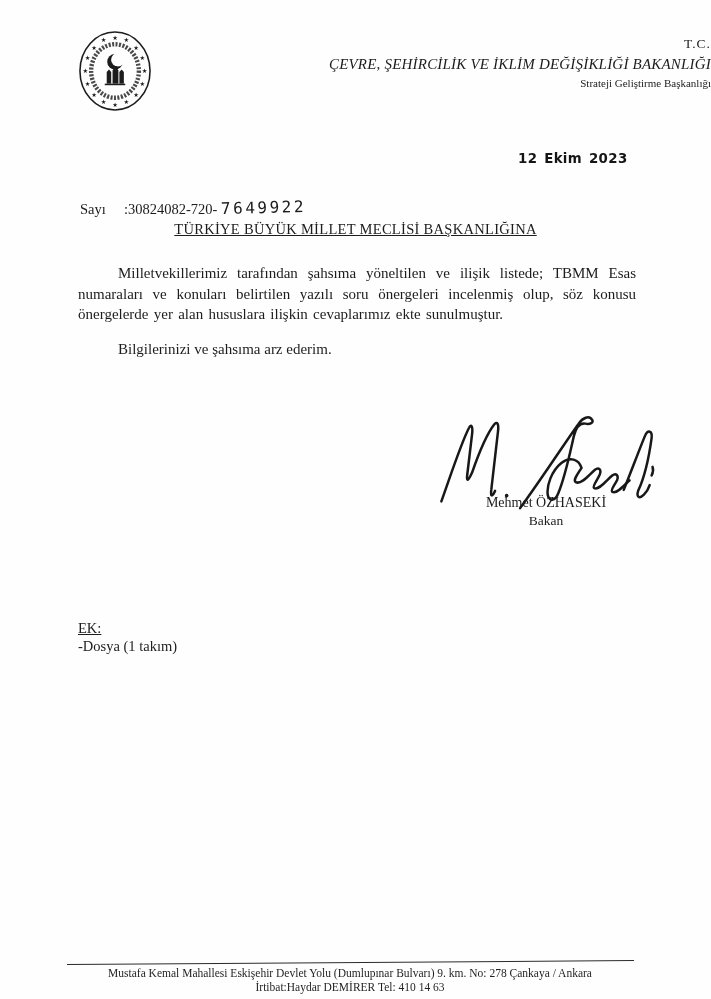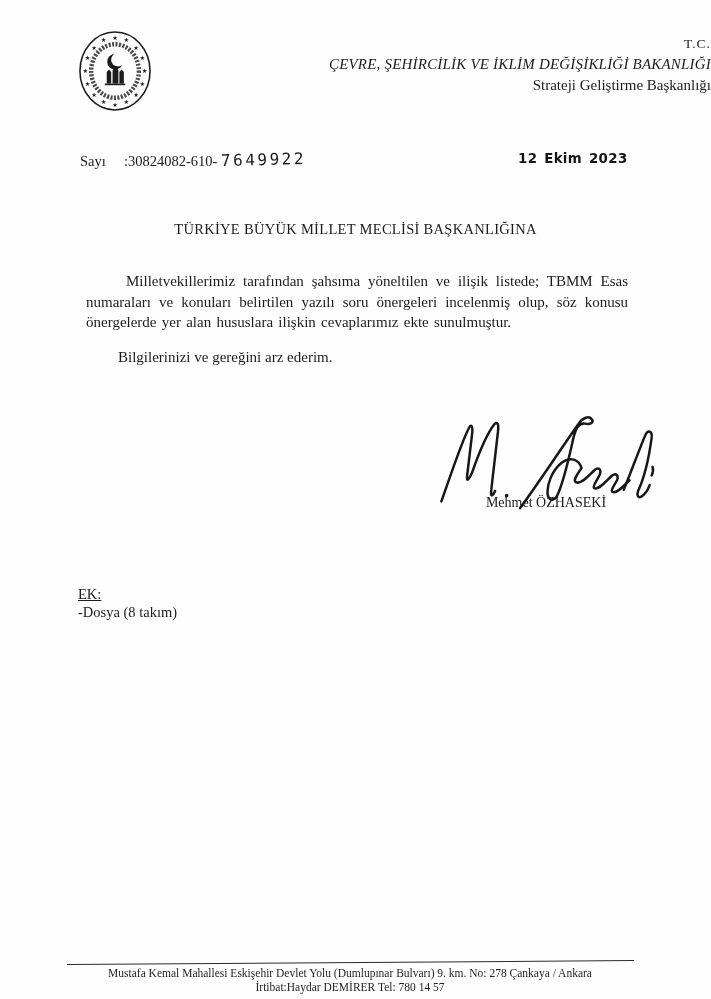--- a/index.html
+++ b/index.html
@@ -10,53 +10,53 @@
     margin:0 auto;
     font-family:"Liberation Serif", serif;
     color:#1c1c1c;
     overflow:hidden;
   }
   
   .emblem{position:absolute;top:30px;left:78px;}
   .header-center{position:absolute;top:36px;left:4px;right:0;text-align:right;}
   .hdr-tc{font-size:13.5px;letter-spacing:1px;}
   .hdr-ministry{font-size:15px;margin-top:4px;letter-spacing:.2px;font-style:italic;}
-  .hdr-dept{font-size:15px;margin-top:4px;}
+  .hdr-dept{font-size:11px;margin-top:4px;}
   
   .meta{position:absolute;top:151px;left:80px;font-size:14.5px;line-height:20px;}
   .meta-row{white-space:nowrap;}
-  .meta-label{display:inline-block;width:44px;}
+  .meta-label{display:inline-block;width:44px;margin-top:48px;}
   .handwritten{
     display:inline-block;
     font-family:"DejaVu Sans Mono", monospace;
     font-size:16px;letter-spacing:2.5px;
     transform:rotate(-1.5deg) translateY(-1px);
   }
   .date-stamp{
     position:absolute;top:150px;left:518px;
     font-family:"DejaVu Sans", sans-serif;
     font-weight:bold;font-size:14.5px;
     letter-spacing:.4px;word-spacing:2px;
     transform:scaleX(.92);transform-origin:left center;
     white-space:nowrap;color:#151515;
   }
   
   .recipient{position:absolute;top:221px;left:0;right:0;text-align:center;
-    font-size:14.5px;letter-spacing:.3px;}
+    font-size:14.5px;letter-spacing:.3px;text-decoration:underline;}
   .body-block{position:absolute;top:263px;left:78px;width:558px;
     font-size:15px;line-height:20.5px;}
-  .para1{text-align:justify;text-indent:40px;margin:8px;word-spacing:1.5px;}
+  .para1{text-align:justify;text-indent:40px;margin:0;word-spacing:1.5px;}
   .para2{margin:14px 0 0 0;text-indent:40px;}
   
   .sig-block{position:absolute;top:415px;left:426px;width:240px;text-align:center;}
   .sig-svg{display:block;margin:0 auto;}
   .sig-name{font-size:14px;margin-top:-16px;position:relative;z-index:2;}
   .sig-title{font-size:13.5px;margin-top:2px;}
   
-  .ek-block{position:absolute;top:586px;left:78px;font-size:14.5px;line-height:17.5px;}
+  .ek-block{position:absolute;top:620px;left:78px;font-size:14.5px;line-height:17.5px;}
   .ek-label{text-decoration:underline;}
   
   .footer{position:absolute;left:0;right:11px;bottom:5px;text-align:center;
     font-size:11.5px;line-height:13.5px;color:#1f1f1f;}
   .footer-rule{width:567px;margin:0 auto 4px auto;border:none;
     border-top:1.4px solid #2b2b2b;transform:rotate(-.4deg);}
   svg text{font-family:"DejaVu Sans", sans-serif;}
 </style>
 </head>
 <body>
@@ -102,49 +102,50 @@
   </div>
 
   <div class="header-center">
     <div class="hdr-tc">T.C.</div>
     <div class="hdr-ministry">ÇEVRE, ŞEHİRCİLİK VE İKLİM DEĞİŞİKLİĞİ BAKANLIĞI</div>
     <div class="hdr-dept">Strateji Geliştirme Başkanlığı</div>
   </div>
 
   <div class="meta">
     <div class="meta-row">
-      <span class="meta-label">Sayı</span><span>:30824082-610-</span>
+      <span class="meta-label">Sayı</span><span>:30824082-720-</span>
       <span class="handwritten">7649922</span>
     </div>
   </div>
 
   <div class="date-stamp">12 Ekim 2023</div>
 
   <div class="recipient">TÜRKİYE BÜYÜK MİLLET MECLİSİ BAŞKANLIĞINA</div>
 
   <div class="body-block">
     <p class="para1">Milletvekillerimiz tarafından şahsıma yöneltilen ve ilişik listede; TBMM Esas numaraları ve konuları belirtilen yazılı soru önergeleri incelenmiş olup, söz konusu önergelerde yer alan hususlara ilişkin cevaplarımız ekte sunulmuştur.</p>
-    <p class="para2">Bilgilerinizi ve gereğini arz ederim.</p>
+    <p class="para2">Bilgilerinizi ve şahsıma arz ederim.</p>
   </div>
 
   <div class="sig-block">
     <svg class="sig-svg" width="232" height="96" viewBox="0 0 230 100" fill="none" stroke="#181818" stroke-width="2.6" stroke-linecap="round">
       <path d="M6,90 C16,62 27,28 35,13 C37,9 39,12 38,20 L33,62 C32,70 34,69 38,60 C45,40 54,19 61,10 C64,6 66,9 65,17 L58,78 C57,85 59,86 62,79"></path>
       <circle cx="74" cy="84" r="1.9" fill="#181818" stroke="none"></circle>
       <path d="M88,97 C112,64 138,24 149,9 C153,3 160,0 163,5 C165,8 161,10 156,9 C150,8 146,14 144,22 C139,44 135,64 128,81 C125,89 119,91 117,84 C115,74 121,58 131,50 C140,43 149,46 152,55 C147,63 143,68 146,70 C152,73 160,62 166,57 C170,54 173,57 171,62 C168,69 163,74 165,76 C170,79 178,68 184,63 C188,60 191,63 189,68 C186,74 182,78 184,80 C188,83 196,74 202,68"></path>
       <path d="M196,78 C204,58 213,34 218,22 C221,15 226,16 225,24 C222,46 217,66 211,79 C209,85 212,88 217,83 C220,80 222,76 223,73"></path>
       <path d="M226,54 C227,57 226.5,60 225,63"></path>
     </svg>
     <div class="sig-name">Mehmet ÖZHASEKİ</div>
+    <div class="sig-title">Bakan</div>
   </div>
 
   <div class="ek-block">
     <div class="ek-label">EK:</div>
-    <div>-Dosya (8 takım)</div>
+    <div>-Dosya (1 takım)</div>
   </div>
 
   <div class="footer">
     <hr class="footer-rule">
     <div>Mustafa Kemal Mahallesi Eskişehir Devlet Yolu (Dumlupınar Bulvarı) 9. km. No: 278 Çankaya / Ankara</div>
-    <div>İrtibat:Haydar DEMİRER Tel: 780 14 57</div>
+    <div>İrtibat:Haydar DEMİRER Tel: 410 14 63</div>
   </div>
 
 </div>
 
 </body></html>

